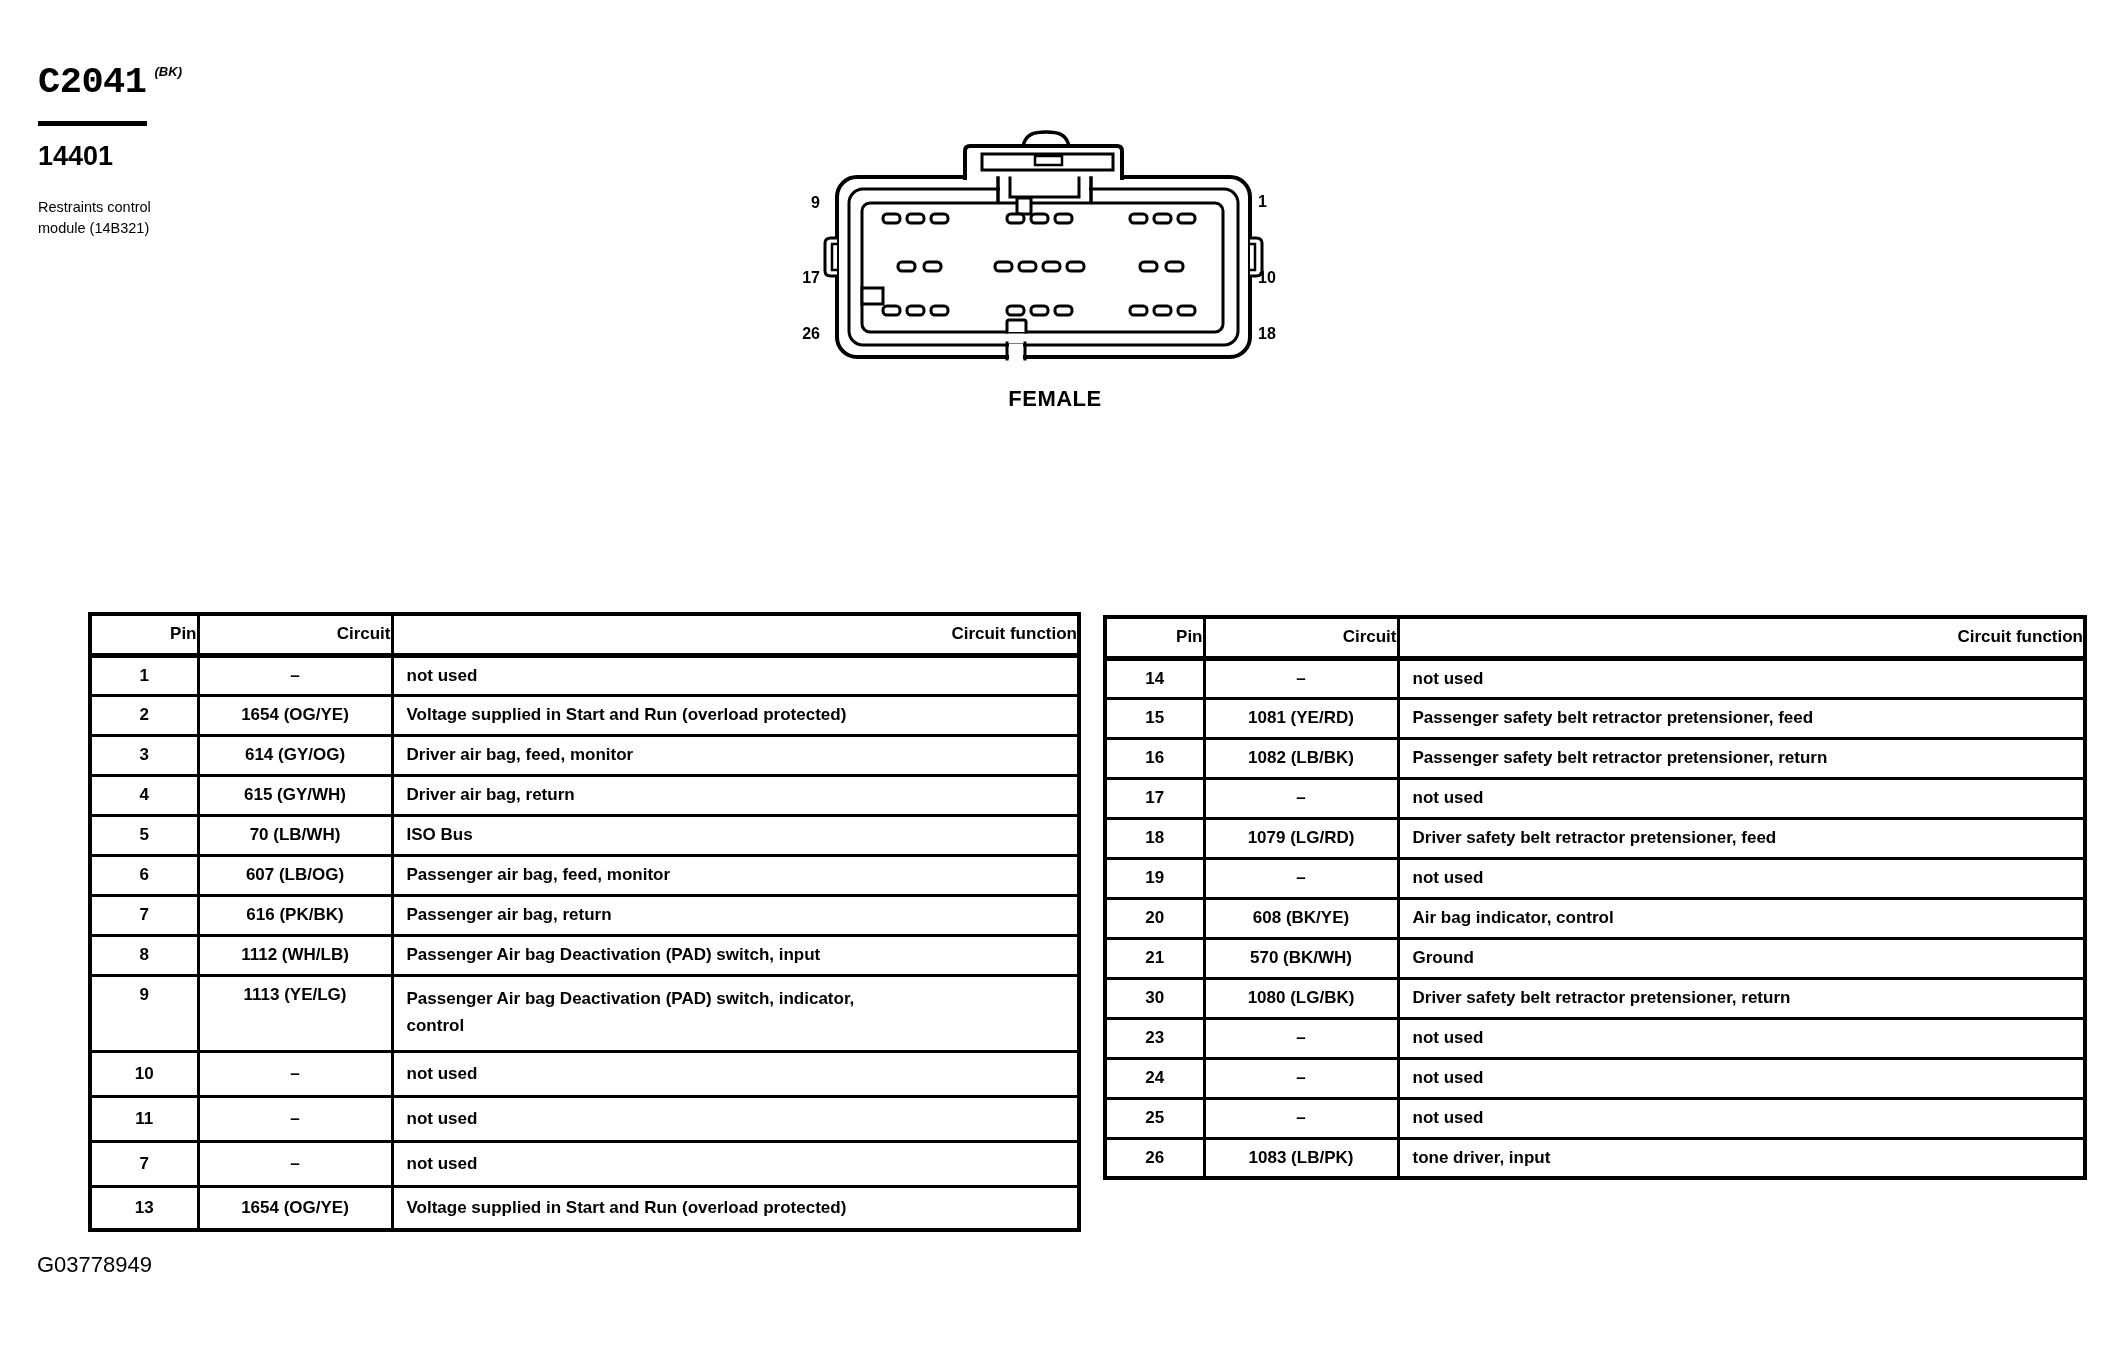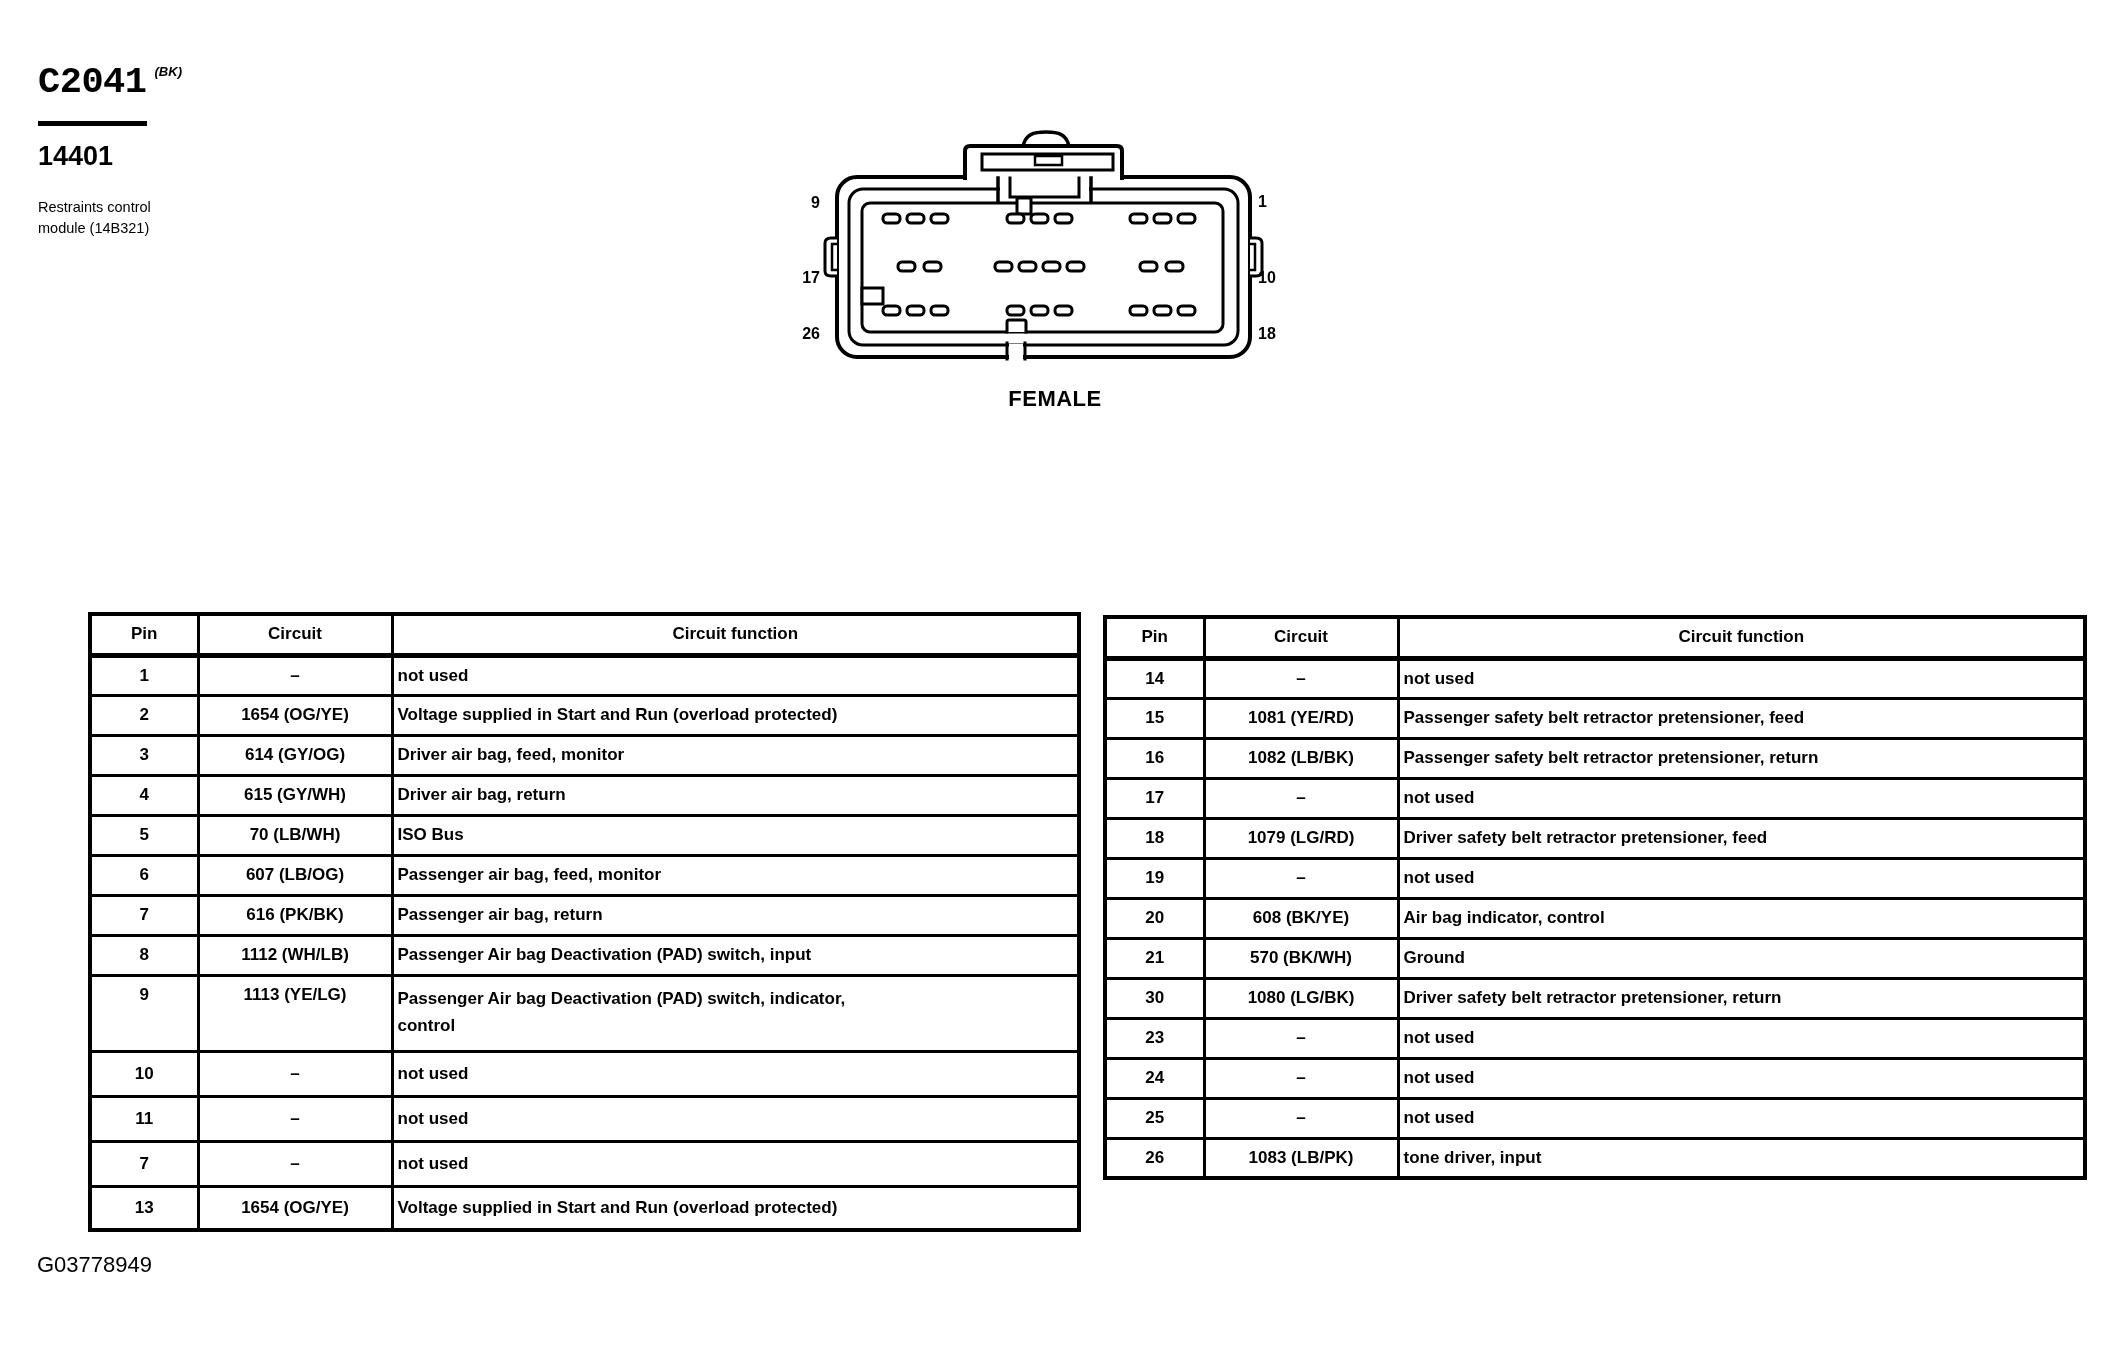--- a/index.html
+++ b/index.html
@@ -22,23 +22,23 @@
   .pin-label.left { text-align:right; }
   .pin-label.right { text-align:left; }
   .female-label { position:absolute; left:985px; top:386px; width:140px; text-align:center;
                   font-size:22px; font-weight:700; letter-spacing:0.5px; }
   
   .pt { position:absolute; border-collapse:collapse; table-layout:fixed; background:#fff; border:4px solid #000; }
   .pt th, .pt td {
     border:3px solid #000; padding:0; font-family:"Liberation Sans",sans-serif;
     font-size:17px; font-weight:700; color:#000; vertical-align:middle; overflow:hidden;
   }
-  .pt thead th { border-bottom-width:5px; text-align:center; }
+  .pt thead th { border-bottom-width:5px; text-align:right; }
   .pt td.pin, .pt td.circuit { text-align:center; }
-  .pt td.fn { text-align:left; padding-left:4px; }
+  .pt td.fn { text-align:left; padding-left:13px; }
   .pt td.tall { vertical-align:top; padding-top:8px; }
   .pt td.fn.tall { white-space:pre-line; line-height:27px; }
   
   .figure-id { position:absolute; left:37px; top:1252px; font-size:22px; font-weight:400; }
 </style>
 </head>
 <body>
 
 <div class="page">
 

